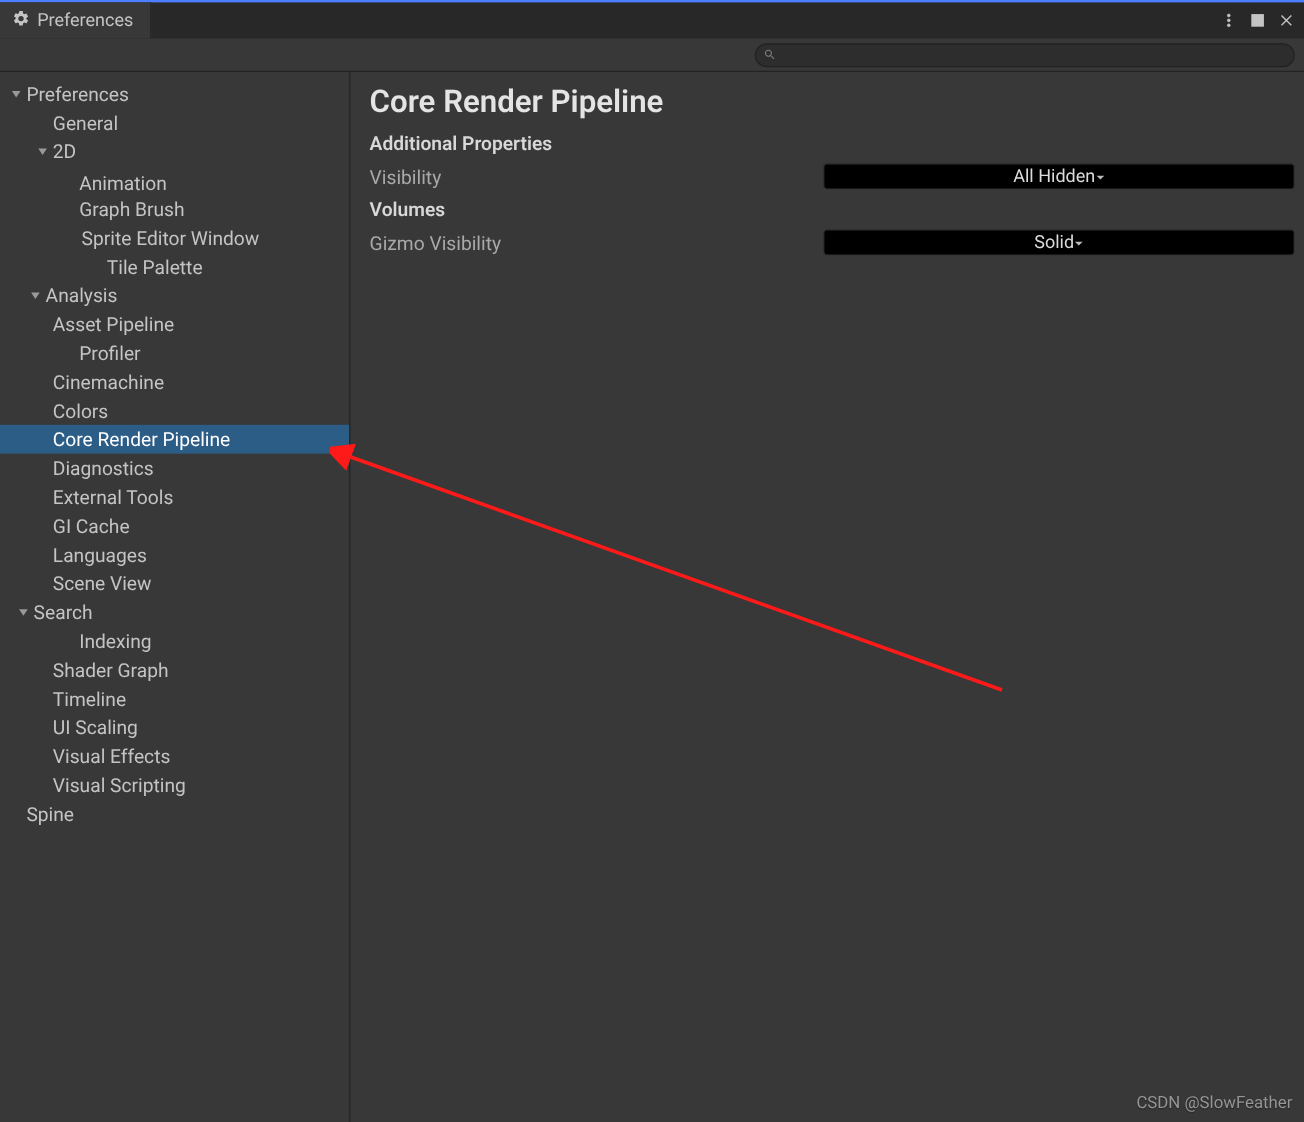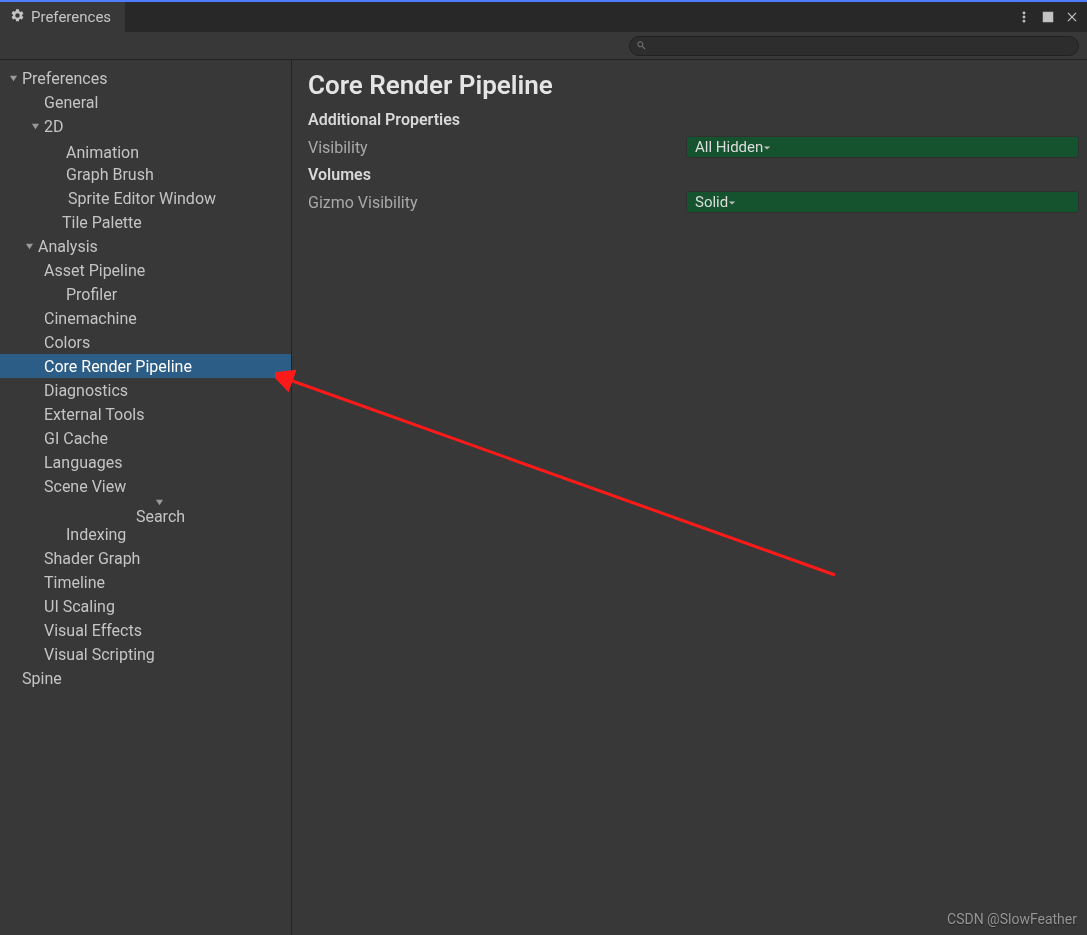--- a/index.html
+++ b/index.html
@@ -189,26 +189,26 @@
 .prop-label {
   width: 378px;
   font-size: 16px;
   color: #a9a9a9;
   flex-shrink: 0;
 }
 
 .dropdown {
   flex: 1;
   height: 22px;
-  background: #14532d;
+  background: #000000;
   border: 1px solid #303030;
   border-radius: 3px;
   display: flex;
   align-items: center;
-  justify-content: flex-start;
+  justify-content: center;
   padding: 0 8px;
   font-size: 15px;
   color: #dcdcdc;
   cursor: pointer;
 }
 
 .dropdown-caret svg {
   width: 8px;
   height: 8px;
   fill: #bcbcbc;
@@ -305,21 +305,21 @@
         <span class="tree-label">Animation</span>
       </div>
       <div class="tree-row" style="padding-left: 50px;">
         <span class="tree-arrow"></span>
         <span class="tree-label">Graph Brush</span>
       </div>
       <div class="tree-row" style="padding-left: 52px;">
         <span class="tree-arrow"></span>
         <span class="tree-label">Sprite Editor Window</span>
       </div>
-      <div class="tree-row" style="padding-left: 46px; text-align: right;">
+      <div class="tree-row" style="padding-left: 73px; text-align: right;">
         <span class="tree-arrow"></span>
         <span class="tree-label">Tile Palette</span>
       </div>
       <div class="tree-row" style="padding-left: 22px;">
         <span class="tree-arrow">
           <svg viewBox="0 0 10 10">
             <path d="M1 2 L9 2 L5 8 Z"></path>
           </svg>
         </span>
         <span class="tree-label">Analysis</span>
@@ -357,21 +357,21 @@
         <span class="tree-label">GI Cache</span>
       </div>
       <div class="tree-row" style="padding-left: 28px;">
         <span class="tree-arrow"></span>
         <span class="tree-label">Languages</span>
       </div>
       <div class="tree-row" style="padding-left: 28px;">
         <span class="tree-arrow"></span>
         <span class="tree-label">Scene View</span>
       </div>
-      <div class="tree-row" style="padding-left: 28px; flex-direction: column;">
+      <div class="tree-row" style="padding-left: 12px;">
         <span class="tree-arrow">
           <svg viewBox="0 0 10 10">
             <path d="M1 2 L9 2 L5 8 Z"></path>
           </svg>
         </span>
         <span class="tree-label">Search</span>
       </div>
       <div class="tree-row" style="padding-left: 50px;">
         <span class="tree-arrow"></span>
         <span class="tree-label">Indexing</span>

